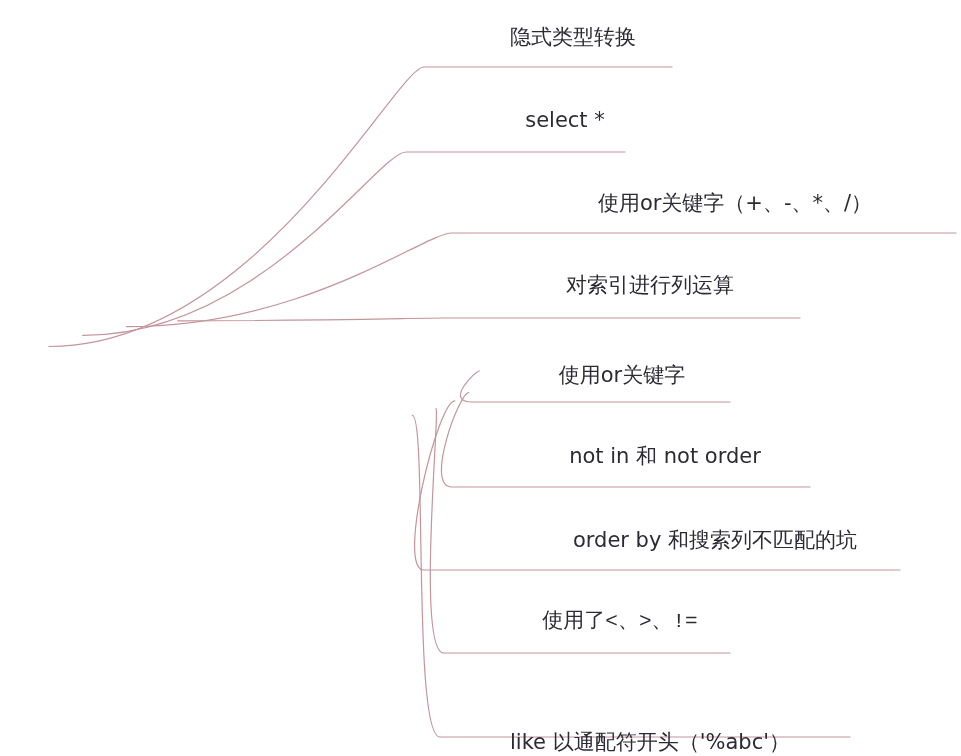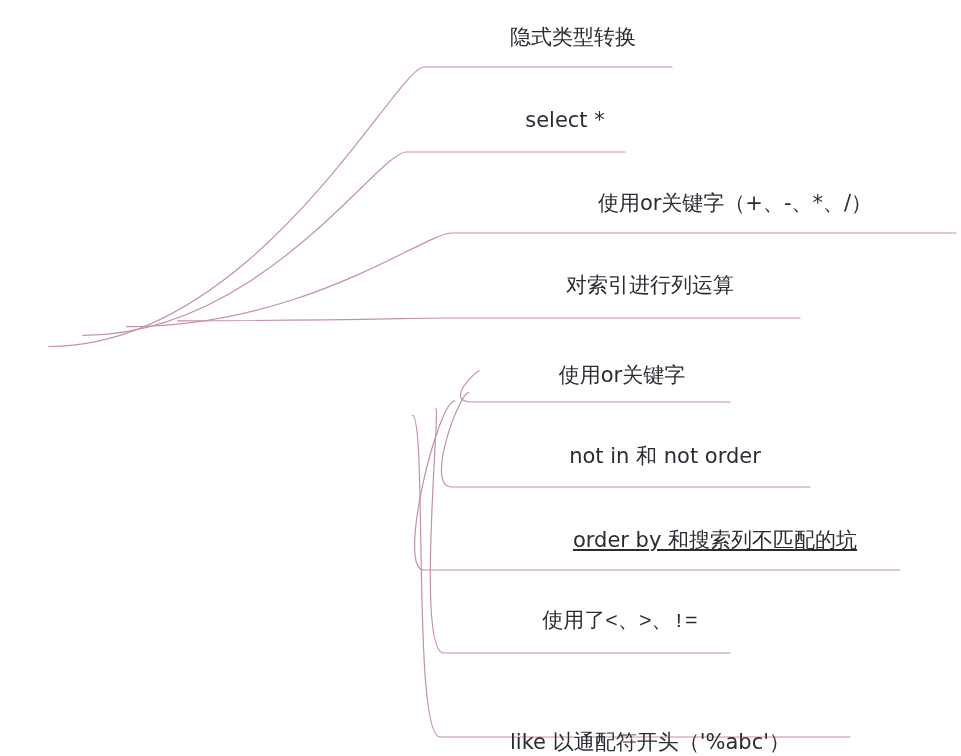--- a/index.html
+++ b/index.html
@@ -72,18 +72,18 @@
     </svg>
 
 
   <div id="labels">
       <div class="branch-label" style="left: 573px; top: 26px;">隐式类型转换</div>
       <div class="branch-label" style="left: 565px; top: 109px;">select *</div>
       <div class="branch-label" style="left: 735px; top: 192px;">使用or关键字（+、-、*、/）</div>
       <div class="branch-label" style="left: 650px; top: 274px;">对索引进行列运算</div>
       <div class="branch-label" style="left: 622px; top: 340px; margin-top: 24px;">使用or关键字</div>
       <div class="branch-label" style="left: 665px; top: 445px;">not in 和 not order</div>
-      <div class="branch-label" style="left: 715px; top: 529px; text-decoration: underline;">order by 和搜索列不匹配的坑</div>
+      <div class="branch-label" style="left: 715px; top: 529px;">order by 和搜索列不匹配的坑</div>
       <div class="branch-label" style="left: 620px; top: 610px; font-family: Liberation Mono, monospace;">使用了&lt;、&gt;、!=</div>
       <div class="branch-label" style="left: 650px; top: 696px; margin-top: 35px;">like 以通配符开头（'%abc'）</div>
     </div>
 
 </div>
 
 </body></html>

